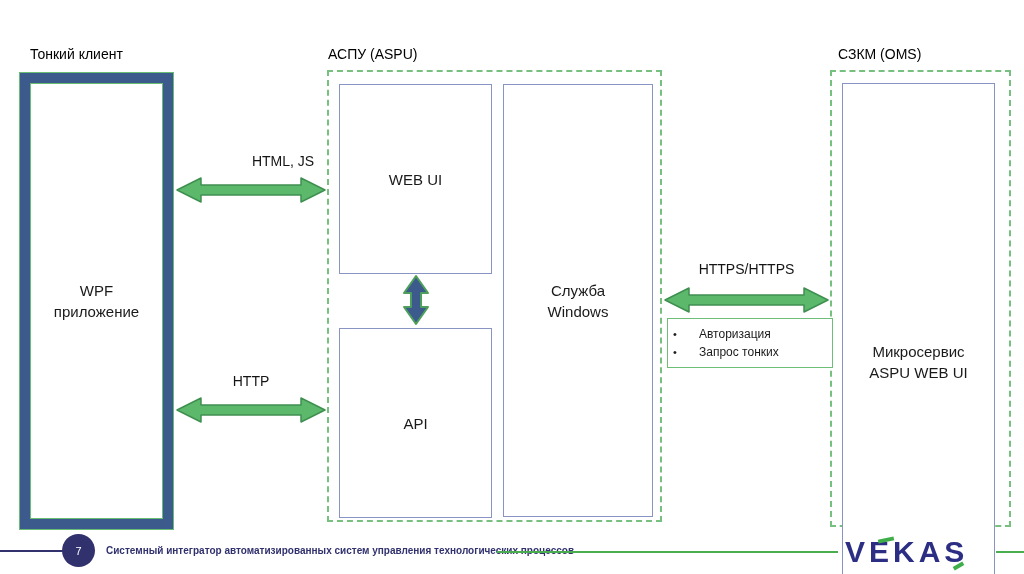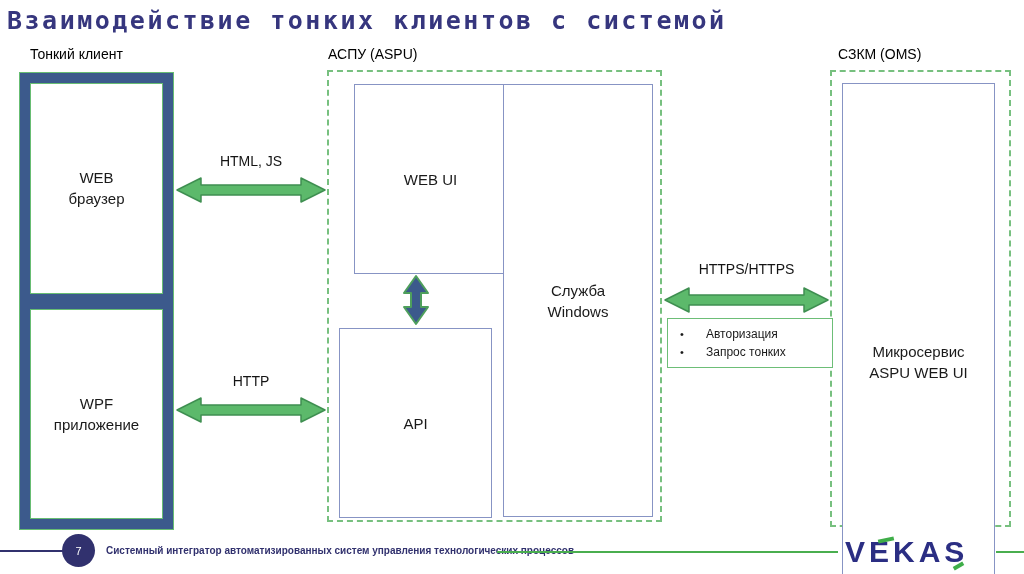--- a/index.html
+++ b/index.html
@@ -33,41 +33,41 @@
   
   .dashed-frame { position:absolute; border:2px dashed #77C07F; box-sizing:border-box; background:#fff; }
   #aspu-frame { left:327px; top:70px; width:335px; height:452px; }
   #oms-frame  { left:830px; top:70px; width:181px; height:457px; }
 
   
   .slate-box {
     position:absolute; background:#fff; border:1px solid #8794C4; box-sizing:border-box;
     display:flex; align-items:center; justify-content:center;
   }
-  #web-ui-box   { left:354px; top:84px;  width:153px; height:190px; }
+  #web-ui-box   { left:339px; top:84px;  width:153px; height:190px; }
   #api-box      { left:339px; top:328px; width:153px; height:190px; }
   #service-box  { left:503px; top:84px;  width:150px; height:433px; }
   #micro-box    { left:842px; top:83px;  width:153px; height:558px; }
 
   .arrow-label { position:absolute; font-size:14px; color:#141414; text-align:center; white-space:nowrap; }
-  #label-htmljs { left:175px; width:152px; top:153px; }
+  #label-htmljs { left:175px; width:152px; top:153px;padding-left:32px; }
   #label-http   { left:175px; width:152px; top:373px; }
   #label-https  { left:663px; width:167px; top:261px; }
 
   .arrow-svg { position:absolute; }
   #arrow-htmljs { left:175px; top:174px; }
   #arrow-http   { left:175px; top:394px; }
   #arrow-https  { left:663px; top:284px; }
   #arrow-vert   { left:402px; top:274px; }
 
   
   .note-box {
     position:absolute; left:667px; top:318px; width:166px; height:50px;
     background:#fff; border:1.5px solid #6DBE77; box-sizing:border-box;
-    display:flex; flex-direction:column; justify-content:center; gap:4px; padding-left:9px;
+    display:flex; flex-direction:column; justify-content:center; gap:4px; padding-left:2px;
   }
   .note-item { font-size:12px; color:#1a1a1a; display:flex; align-items:baseline; }
   .note-item .bullet-dot::before { content:"•"; }
   .note-item .bullet-dot { width:26px; text-align:left; padding-left:3px; font-size:11px; }
 
   
   .footer-line-left  { position:absolute; left:0;     top:550px; width:63px;  height:2px;   background:#31316E; }
   .footer-line-g1    { position:absolute; left:497px; top:551px; width:341px; height:1.5px; background:#4AAE4F; }
   .footer-line-g2    { position:absolute; left:996px; top:551px; width:28px;  height:1.5px; background:#4AAE4F; }
   .page-circle {
@@ -85,28 +85,23 @@
     font-size:30px; font-weight:800; letter-spacing:4px; color:#2B2E83; line-height:1;
   }
   .logo-accent-e { position:absolute; left:878px; top:538px; width:16px; height:4px; background:#3FAE49; transform:rotate(-12deg); }
   .logo-accent-s { position:absolute; left:953px; top:564px; width:11px; height:4px; background:#3FAE49; transform:rotate(-30deg); }
 </style>
 </head>
 <body>
 
 <div class="canvas">
 
-  <div class="page-title">Взаимодействие тонких клиентов с системой</div>
 
   <div class="sec-label" id="thin-client-label">Тонкий клиент</div>
   <div class="thin-client-frame">
-    <div class="inner-white">
-      <div class="box-label">WEB
-браузер</div>
-    </div>
     <div class="inner-white">
       <div class="box-label">WPF
 приложение</div>
     </div>
   </div>
 
   <div class="sec-label" id="aspu-label">АСПУ (ASPU)</div>
   <div class="dashed-frame" id="aspu-frame"></div>
   <div class="slate-box" id="web-ui-box">
     <div class="box-label">WEB UI</div>

